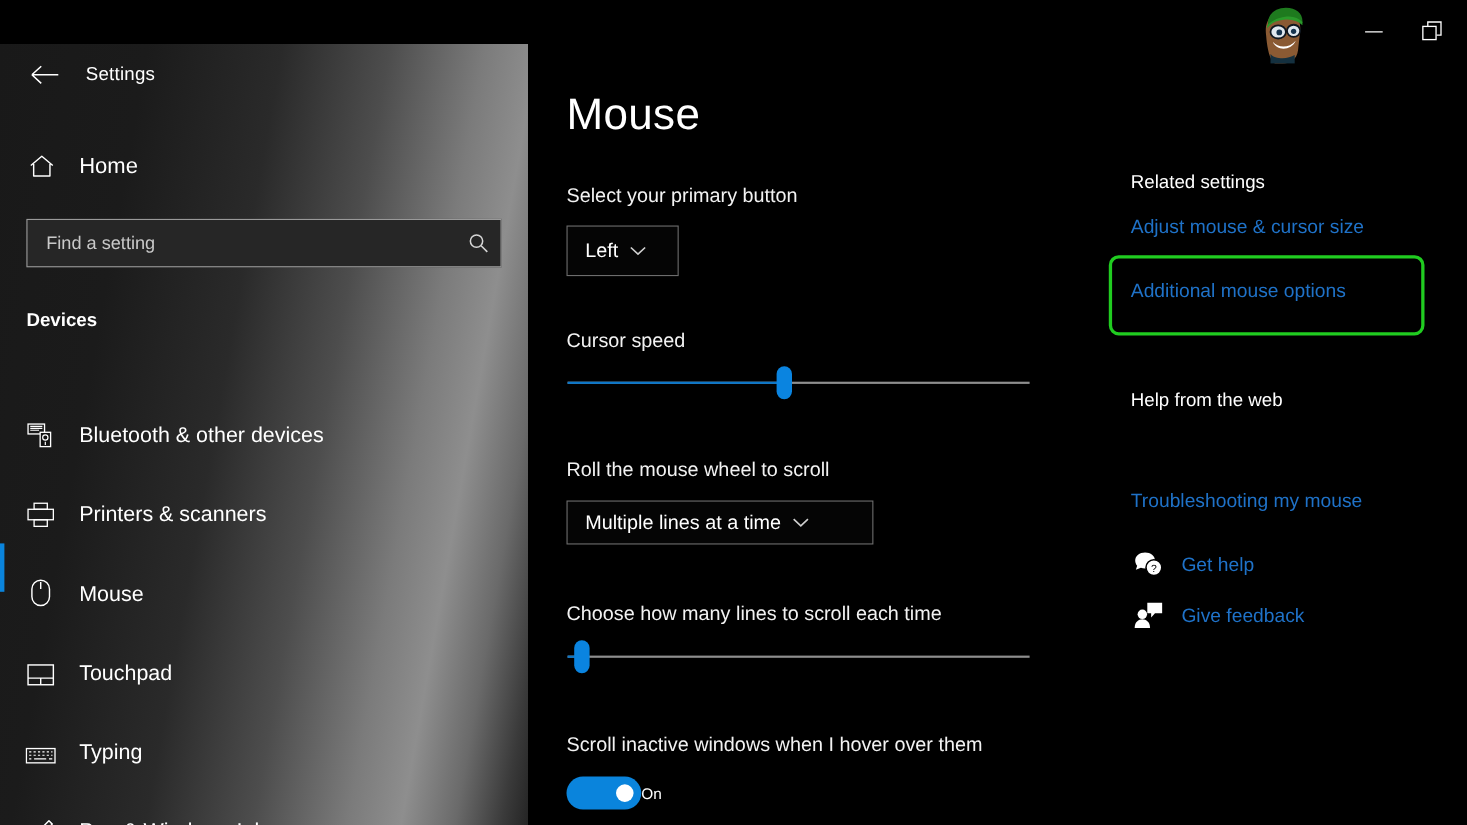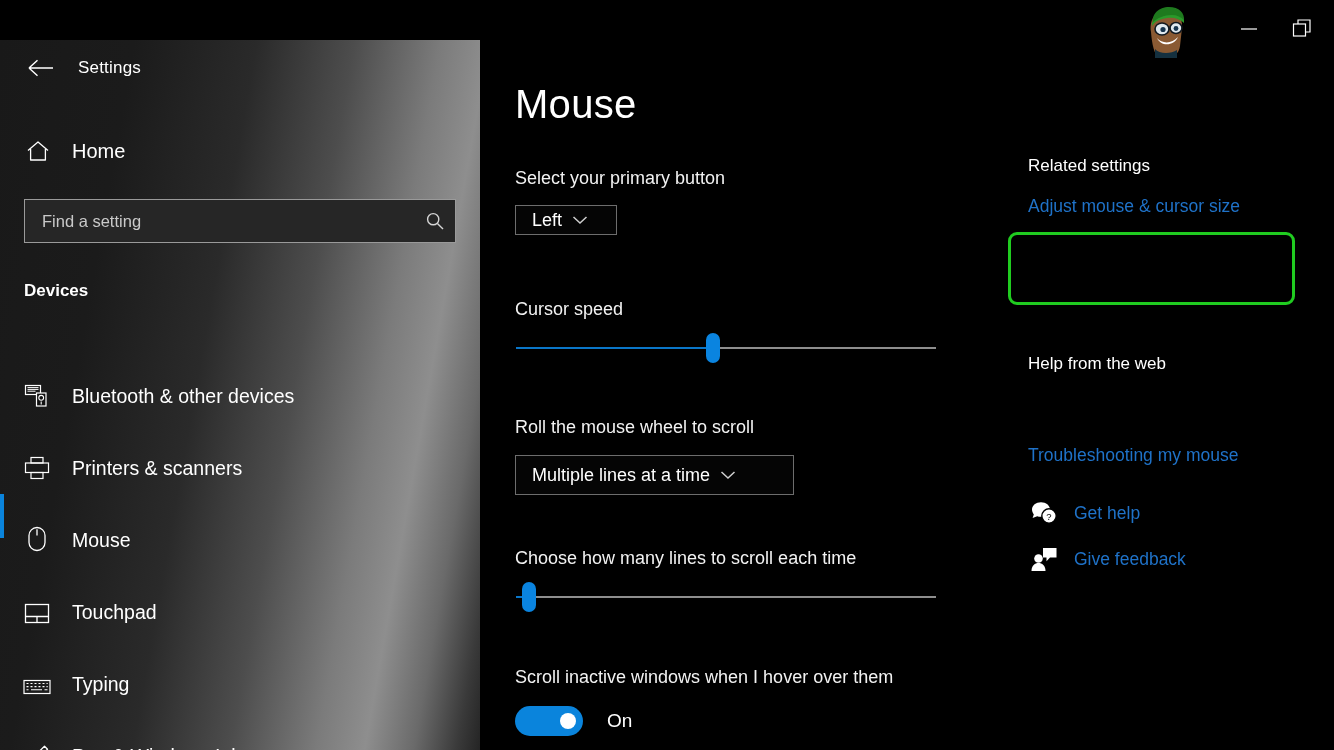--- a/index.html
+++ b/index.html
@@ -116,21 +116,21 @@
 
   .toggle-row{ position:absolute; display:flex; align-items:center; }
   .toggle{
     width:68px; height:30px; border-radius:15px; background:#0a84dc;
     position:relative; cursor:pointer;
   }
   .toggle .knob{
     position:absolute; right:7px; top:7px; width:16px; height:16px;
     border-radius:50%; background:#fff;
   }
-  .toggle-text{ margin-left:24px; font-size:19px; color:#fff; }
+  .toggle-text{ font-size:14px; color:#fff; }
 
   
   .rpanel{ position:absolute; left:1028px; top:0; width:306px; height:750px; }
   .rpanel h3{
     position:absolute; font-size:17px; font-weight:normal; color:#fff; white-space:nowrap;text-align:right;
   }
   .rlink{
     position:absolute; font-size:17.5px; color:#1f72c8; cursor:pointer; white-space:nowrap;
   }
   .green-box{
@@ -283,21 +283,21 @@
         <path d="M7 7 V3 H19 V15 H15" fill="none" stroke="#ffffff" stroke-width="1.2"></path>
       </svg>
     </div>
   </div>
 
   <div class="main">
 
     <div class="page-title">Mouse</div>
 
     <div class="ctl-label" style="left:35px; top:168px;">Select your primary button</div>
-    <div class="combo" style="left:35px; top:205px; width:102px; height:30px;">
+    <div class="combo" style="left:35px; top:205px; width:102px; height:46px;">
       <span class="txt">Left</span>
       <span class="chev">
         <svg width="16" height="10" viewBox="0 0 16 10">
           <path d="M1.5 2 L8 8 L14.5 2" fill="none" stroke="#cfcfcf" stroke-width="1.5"></path>
         </svg>
       </span>
     </div>
 
     <div class="ctl-label" style="left:35px; top:299px;">Cursor speed</div>
     <div class="slider" id="slider-cursor-speed" style="left:36px; top:337px; width:420px;">
@@ -332,20 +332,21 @@
     </div>
 
   </div>
 
   <div class="rpanel">
 
     <h3 style="left:0px; top:156px;">Related settings</h3>
 
     <div class="rlink" style="left:0px; top:196px;">Adjust mouse &amp; cursor size</div>
 
+    <div class="rlink" style="left:0px; top:254px;">Additional mouse options</div>
 
     <div class="green-box"></div>
 
     <h3 style="left:0px; top:354px;">Help from the web</h3>
 
     <div class="rlink" style="left:0px; top:445px;">Troubleshooting my mouse</div>
 
     <div class="help-row" style="left:0px; top:500px;">
       <span class="help-ico">
         <svg width="28" height="26" viewBox="0 0 28 26">

